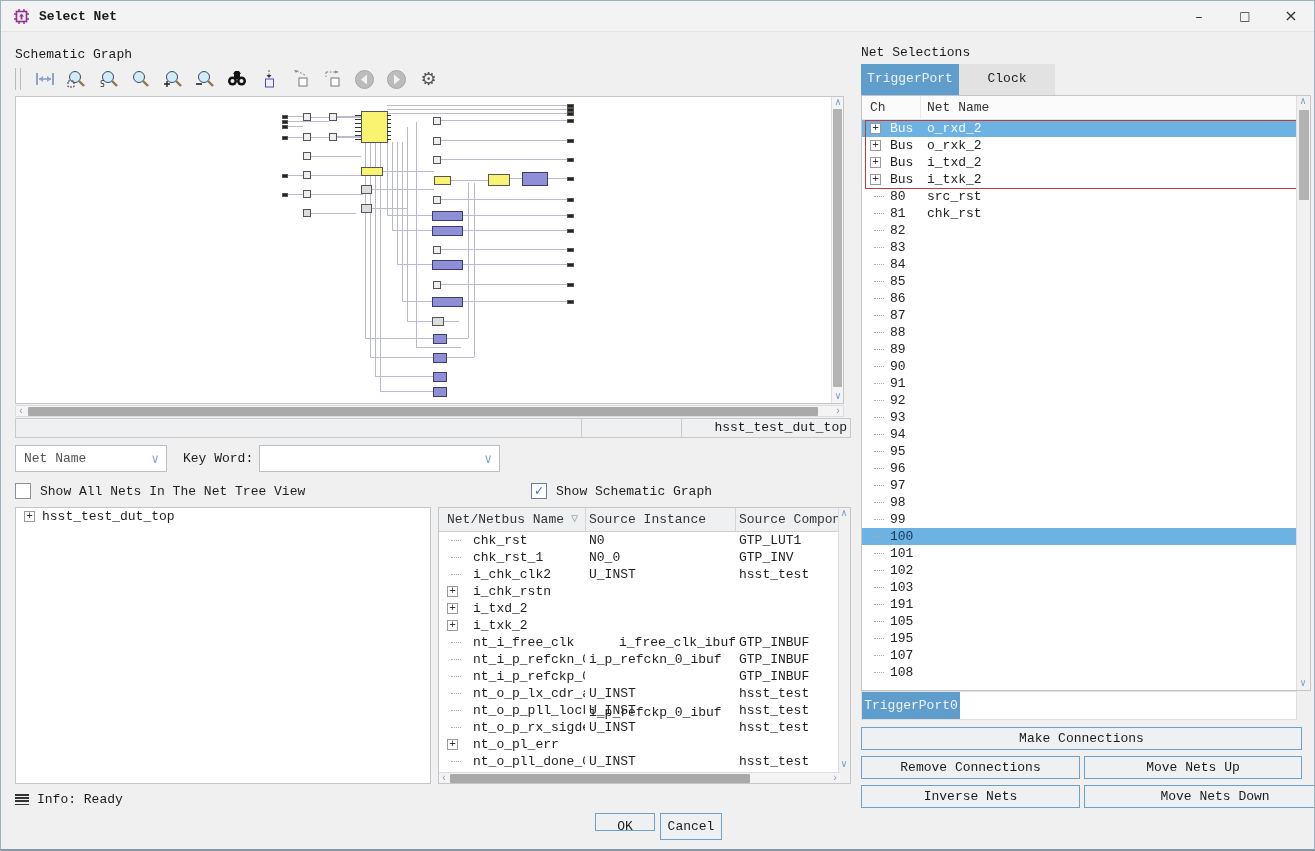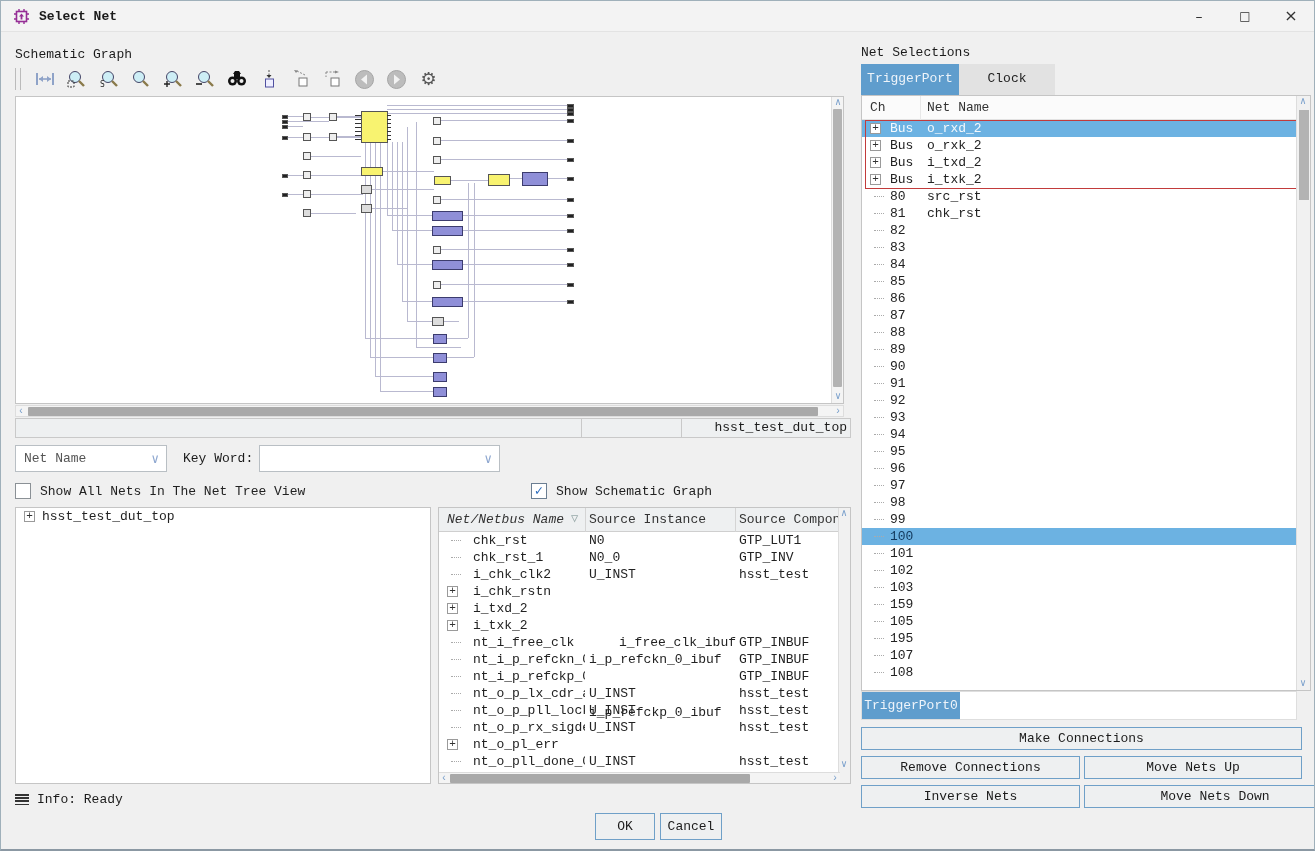--- a/index.html
+++ b/index.html
@@ -330,21 +330,21 @@
     <div id="module-rows">
         <div class="trow">
           <span class="expander" style="left:8px;">+</span>
           <span class="cell" style="left:26px; width:265px;">hsst_test_dut_top</span>
         </div>
       </div>
   </div>
 
   <div class="table" style="left:437px; width:413px; height:277px;">
     <div class="thead">
-      <span class="hcell" style="left:8px;font-style:italic;">Net/Netbus Name</span>
+      <span class="hcell" style="left:8px;">Net/Netbus Name</span>
       <span class="sortmark" style="left:132px;">▽</span>
       <span class="hcell" style="left:150px;">Source Instance</span>
       <span class="hcell" style="left:300px;">Source Component</span>
       <span class="hsep" style="left:146px;"></span>
         <span class="hsep" style="left:296px;"></span>
     </div>
     <div id="net-rows" style="position:relative; overflow:hidden; height:241px;">
         <div class="trow">
           <span class="dots" style="left:12px;"></span>
           <span class="cell" style="left:34px; width:112px;">chk_rst</span>
@@ -436,21 +436,21 @@
     </div>
     <div class="hscrollbar" style="left:0; top:264px; width:401px; border-left:none; border-right:none;">
       <span class="sc-chev" style="left:2px; top:1px;">‹</span>
       <div class="thumb" style="left:11px; width:300px;"></div>
       <span class="sc-chev" style="right:2px; top:1px;">›</span>
     </div>
   </div>
 
   <div class="info-icon"></div>
   <div class="info-text">Info: Ready</div>
-  <div class="btn" style="left:594px; top:812px; width:60px; height:27px; line-height:25px;">OK</div>
+  <div class="btn" style="left:594px; top:812px; width:60px; height:18px; line-height:25px;">OK</div>
   <div class="btn" style="left:659px; top:812px; width:62px; height:27px; line-height:25px;">Cancel</div>
 
   <div class="seclabel" style="left:860px; top:44px;">Net Selections</div>
 
   <div class="tabs">
     <div class="tab active" style="width:98px;">TriggerPort</div>
     <div class="tab inactive" style="width:96px;">Clock</div>
   </div>
 
   <div class="nslist">
@@ -595,21 +595,21 @@
           <span class="ch">102</span>
           <span class="net"></span>
         </div>
         <div class="nsrow">
           <span class="dots" style="left:12px;"></span>
           <span class="ch">103</span>
           <span class="net"></span>
         </div>
         <div class="nsrow">
           <span class="dots" style="left:12px;"></span>
-          <span class="ch">159</span>
+          <span class="ch">191</span>
           <span class="net"></span>
         </div>
         <div class="nsrow">
           <span class="dots" style="left:12px;"></span>
           <span class="ch">105</span>
           <span class="net"></span>
         </div>
         <div class="nsrow">
           <span class="dots" style="left:12px;"></span>
           <span class="ch">195</span>

